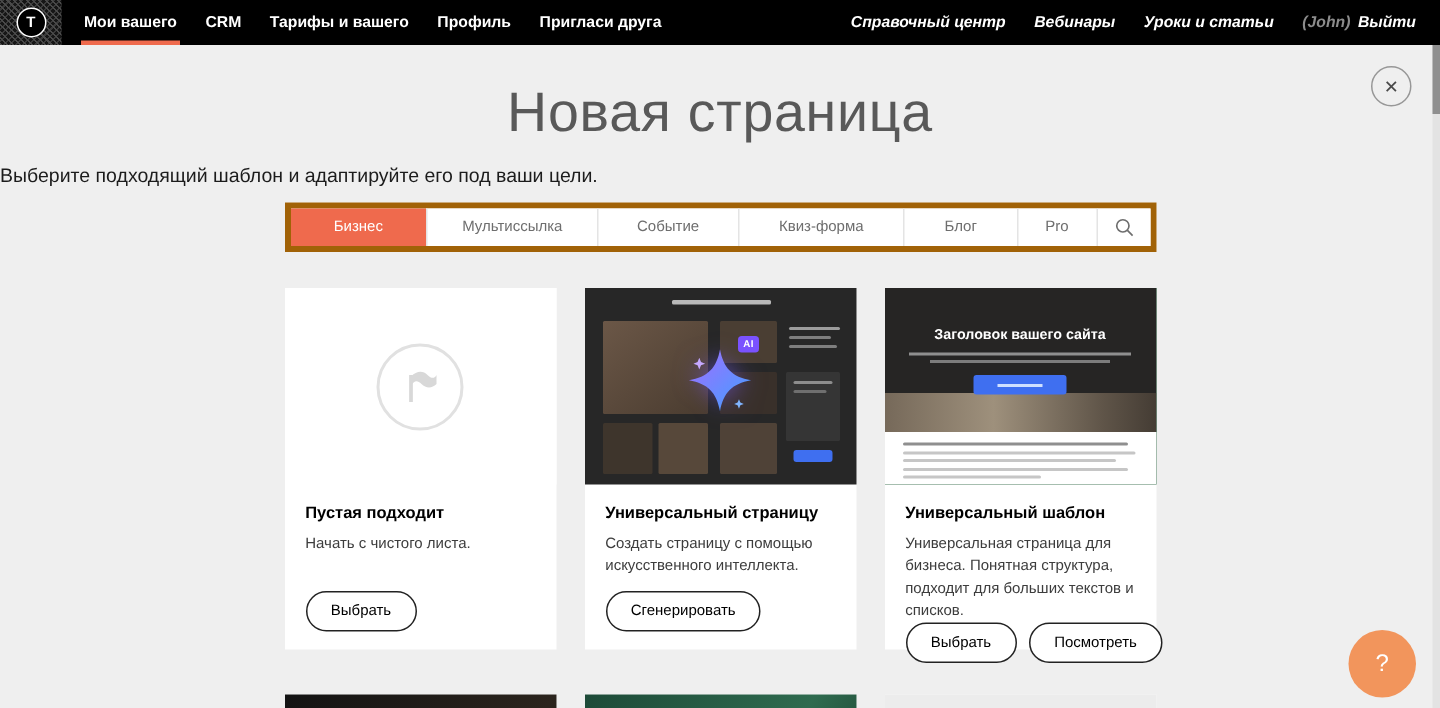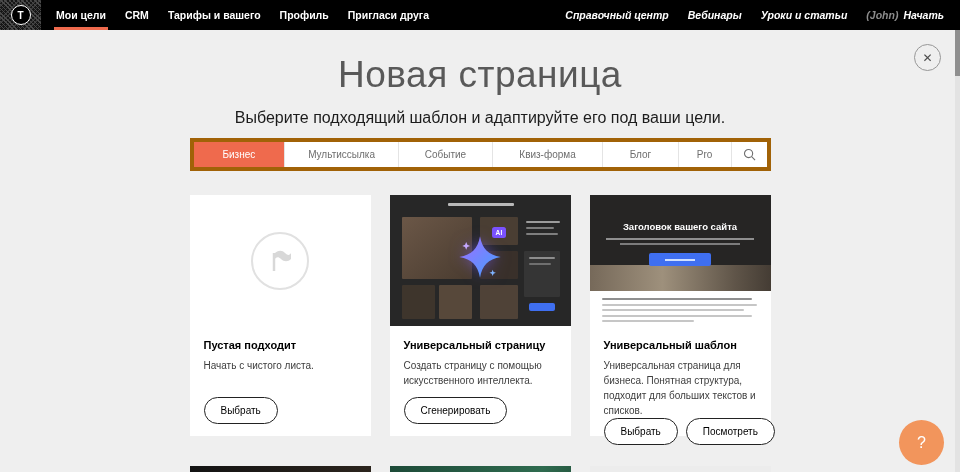--- a/index.html
+++ b/index.html
@@ -28,21 +28,21 @@
   .nav-item.active::after{content:"";position:absolute;left:-2px;right:-2px;bottom:0;height:3px;background:var(--accent);}
   .user-name{color:#8c8c8c;margin-right:5px;font-weight:700;}
 
   
   .close-btn{position:absolute;top:44px;right:19px;width:27px;height:27px;border-radius:50%;
     border:1px solid #979797;background:transparent;color:#4a4a4a;font-size:12px;line-height:1;
     display:flex;align-items:center;justify-content:center;cursor:pointer;z-index:15;}
 
   
   .page-title{margin-top:54px;text-align:center;font-size:37px;font-weight:200;color:#595959;letter-spacing:.5px;}
-  .page-subtitle{margin-top:13px;text-align:center;font-size:16px;color:#1c1c1c;}
+  .page-subtitle{margin-top:13px;text-align:left;font-size:13px;color:#1c1c1c;}
 
   
   .tabs{width:581px;margin:11px auto 0;display:flex;background:#fff;border:4px solid #a16207;height:33px;}
   .tab{display:flex;align-items:center;justify-content:center;font-size:10px;color:#6e6e6e;
     background:#fff;cursor:pointer;flex:1 1 0;user-select:none;}
   .tab + .tab{border-left:1px solid #e4e4e4;}
   .tab.active{background:var(--accent);color:#fff;}
   .search-tab{flex:0 0 36px;}
   .search-tab svg{display:block;}
 
@@ -116,33 +116,33 @@
 
 <div class="screen">
 
   <header class="topbar">
     <div class="logo-box">
       <div class="logo-circle">
         <span>T</span>
       </div>
     </div>
     <nav class="nav-left">
-      <div class="nav-item active">Мои цели</div>
+      <div class="nav-item active">Мои вашего</div>
       <div class="nav-item">CRM</div>
       <div class="nav-item">Тарифы и вашего</div>
       <div class="nav-item">Профиль</div>
       <div class="nav-item">Пригласи друга</div>
     </nav>
     <nav class="nav-right">
       <div class="nav-item">Справочный центр</div>
       <div class="nav-item">Вебинары</div>
       <div class="nav-item">Уроки и статьи</div>
       <div class="nav-item">
         <span class="user-name">(John)</span>
-        <span>Начать</span>
+        <span>Выйти</span>
       </div>
     </nav>
   </header>
 
   <button class="close-btn">
     <span>✕</span>
   </button>
 
   <h1 class="page-title">Новая страница</h1>
   <p class="page-subtitle">Выберите подходящий шаблон и адаптируйте его под ваши цели.</p>

